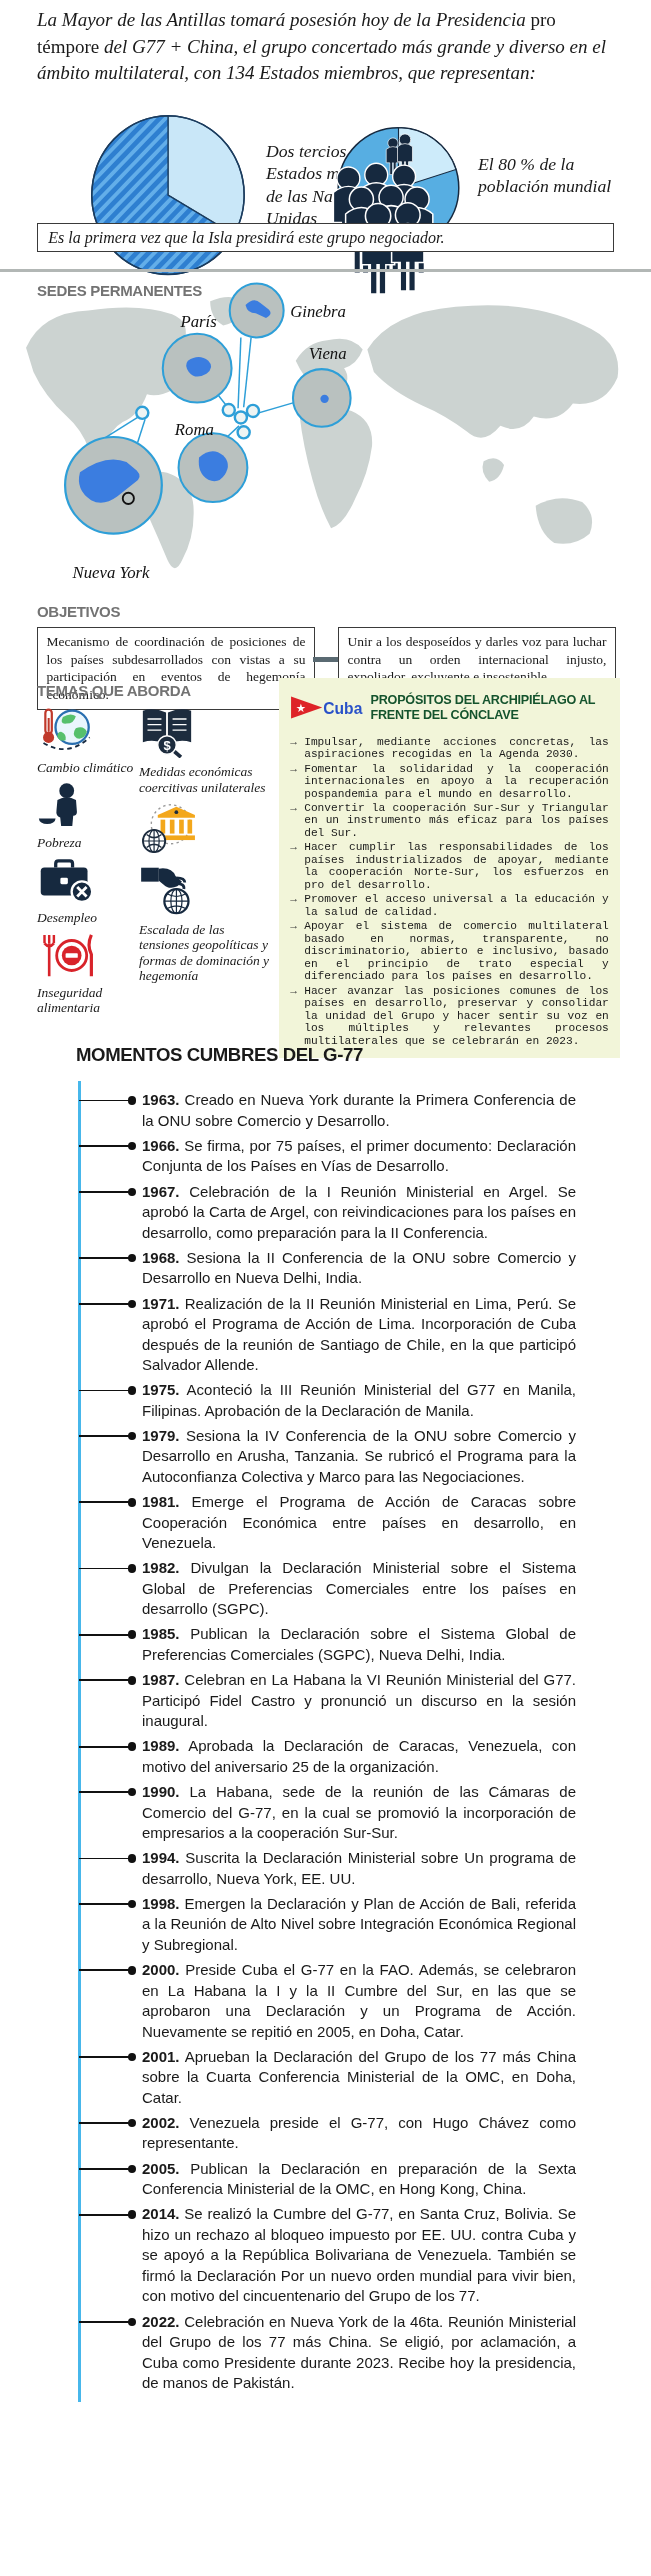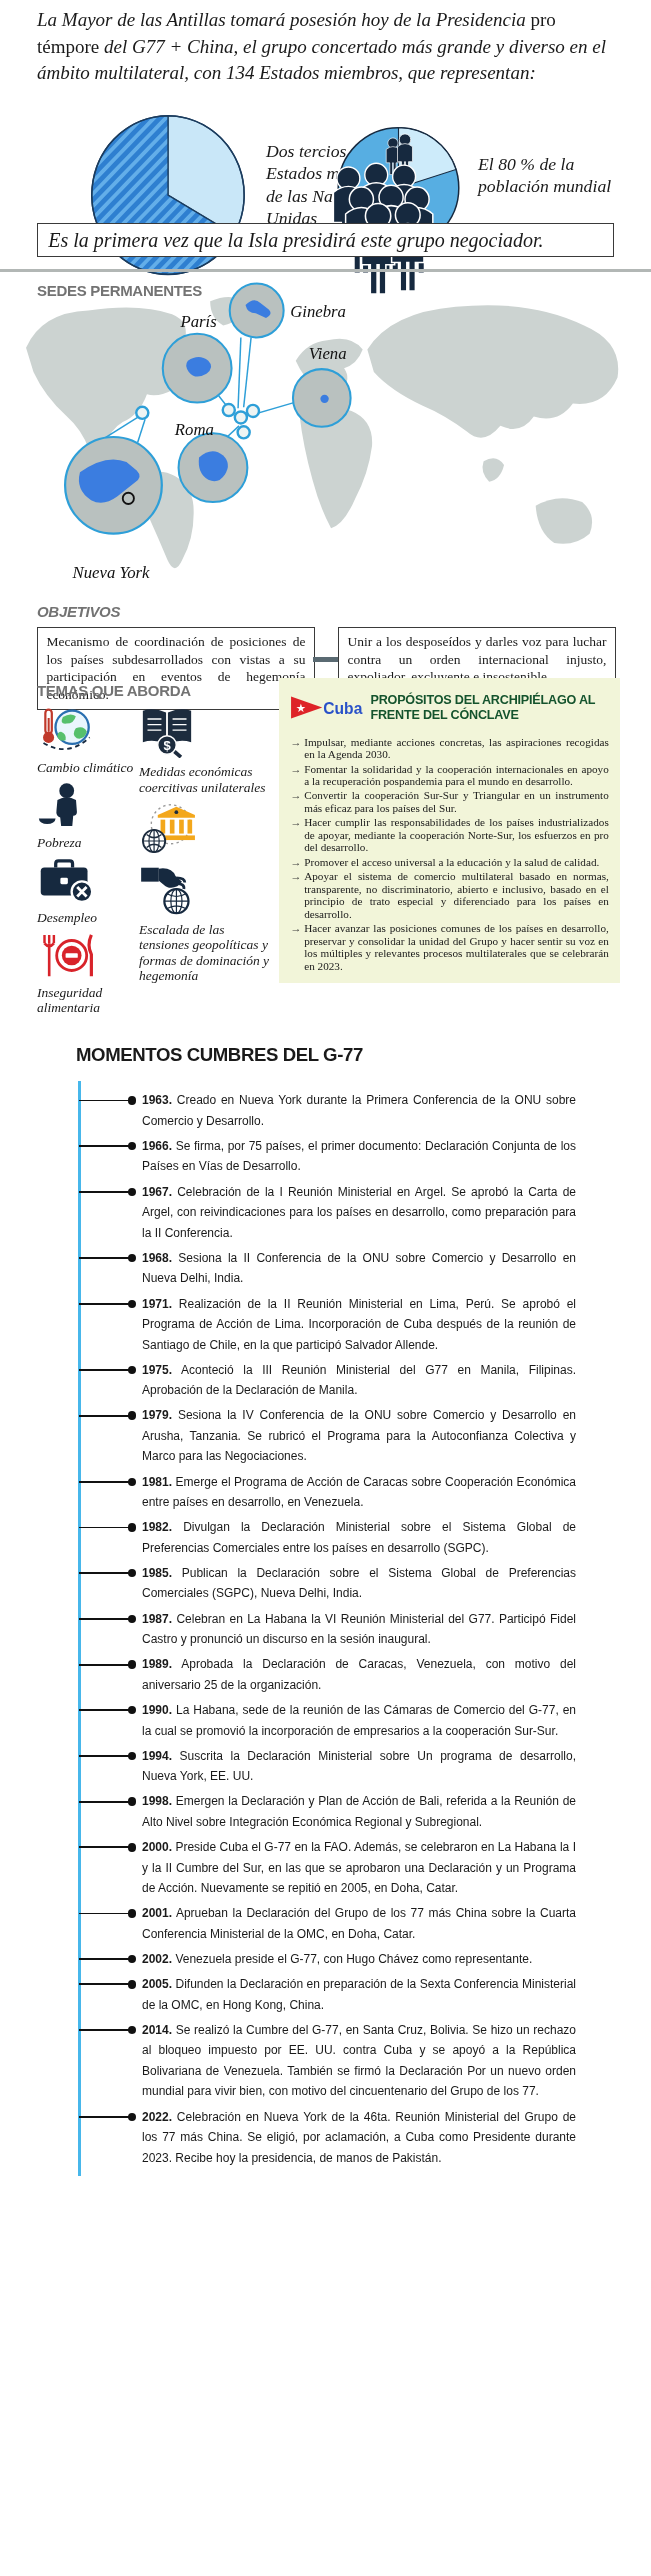--- a/index.html
+++ b/index.html
@@ -11,62 +11,62 @@
   .intro .roman{font-style:normal;}
   
   .stats{position:absolute;top:108px;left:0;width:651px;height:182px;}
   .stat-caption{position:absolute;font-style:italic;font-size:17.7px;line-height:22.3px;}
   #cap-un{left:266px;top:32px;width:147px;}
   #cap-pop{left:478px;top:45px;width:140px;}
   .pie1{position:absolute;left:89px;top:3.7px;}
   .pie2{position:absolute;left:328px;top:0px;}
   
   .banner{position:absolute;top:223px;left:37px;width:555px;border:1.4px solid #3a3a3a;
-          padding:4.7px 10.2px;font-style:italic;font-size:20px;background:#fff;}
+          padding:4.7px 10.2px;font-style:italic;font-size:16px;background:#fff;}
   .rule{position:absolute;top:269px;left:0;width:651px;height:2.8px;background:#b2b7b5;}
   
   .h-sec{font-family:"Liberation Sans",sans-serif;font-weight:bold;font-size:15px;
          letter-spacing:-0.3px;color:#737373;margin:0;}
   
   .map-sec{position:absolute;top:275px;left:0;width:651px;height:324px;}
   .map-sec .h-sec{position:absolute;top:7.4px;left:37px;z-index:2;}
   .map-sec svg{position:absolute;top:0;left:0;}
   .map-label{font-style:italic;font-size:18px;fill:#111;font-family:"Liberation Serif",serif;}
   
   .objetivos{position:absolute;top:603px;left:0;width:651px;}
-  .objetivos .h-sec{margin-left:37px;font-style:italic;}
+  .objetivos .h-sec{margin-left:37px;}
   .obj-row{position:relative;margin-top:7.4px;}
   .obj-box{position:absolute;top:0;border:1.1px solid #3a3a3a;background:#fff;
            font-size:13.5px;line-height:17.7px;padding:4.7px 8.4px;text-align:justify;width:259px;}
   #obj-1{left:37px;} #obj-2{left:338px;}
   .obj-link{position:absolute;left:313px;top:30px;width:25px;height:4.7px;background:#5a6a72;}
   
   .temas{position:absolute;top:682px;left:37px;width:240px;}
   .temas-grid{display:flex;margin-top:7.4px;}
   .t-col1{width:102px;}
   .t-col2{width:138px;padding-left:0px;}
   .tema{margin-bottom:6.5px;}
   .tema .cap{font-style:italic;font-size:13.5px;line-height:15.4px;margin-top:1.9px;}
   .t-col1 .tema{text-align:left;}
   .propositos{position:absolute;top:678px;left:279px;width:341px;background:#f2f5d9;
               padding:9.3px 11.2px 9.3px 11.2px;box-sizing:border-box;}
   .prop-head{display:flex;align-items:center;gap:7.4px;}
   .prop-title{font-family:"Liberation Sans",sans-serif;font-weight:bold;font-size:12.6px;
               line-height:15px;color:#14532d;letter-spacing:-0.2px;}
-  .prop-list{list-style:none;margin:7.4px 0 0 0;padding:0;font-size:11.2px;line-height:12.5px;}
+  .prop-list{list-style:none;margin:7.4px 0 0 0;padding:0;font-size:11.2px;line-height:12.5px;font-family:Liberation Mono, monospace;}
   .prop-list li{position:relative;padding-left:14px;margin-bottom:1.9px;text-align:justify;}
   .prop-list li::before{content:"\2192";position:absolute;left:0;top:0;color:#3c3c3c;font-weight:bold;}
   
   .tl-sec{position:absolute;top:1044px;left:0;width:651px;}
   .tl-title{font-family:"Liberation Sans",sans-serif;font-weight:bold;font-size:18.6px;
             letter-spacing:-0.4px;margin:0 0 0 76px;}
   .timeline{list-style:none;margin:15px 0 0 78px;padding:9.3px 0 3.7px 0;
             border-left:3.7px solid #47b7eb;width:495px;}
   .timeline li{position:relative;padding-left:61px;margin-bottom:4.7px;
-               font-family:"Liberation Sans",sans-serif;font-size:12px;line-height:20.5px;
+               font-family:"Liberation Sans",sans-serif;font-size:15px;line-height:20.5px;
                text-align:justify;hyphens:auto;}
   .timeline li::before{content:"";position:absolute;left:-1.9px;top:9.3px;width:52px;height:1.9px;background:#111;}
   .timeline li::after{content:"";position:absolute;left:47px;top:6px;width:8.4px;height:8.4px;
                       border-radius:50%;background:#111;}
   .timeline b{font-weight:bold;}
 </style>
 </head>
 <body>
 
 <div class="page">
@@ -307,20 +307,20 @@
       <li><b>1982.</b> <span>Divulgan la Declaración Ministerial sobre el Sistema Global de Preferencias Comerciales entre los países en desarrollo (SGPC).</span></li>
       <li><b>1985.</b> <span>Publican la Declaración sobre el Sistema Global de Preferencias Comerciales (SGPC), Nueva Delhi, India.</span></li>
       <li><b>1987.</b> <span>Celebran en La Habana la VI Reunión Ministerial del G77. Participó Fidel Castro y pronunció un discurso en la sesión inaugural.</span></li>
       <li><b>1989.</b> <span>Aprobada la Declaración de Caracas, Venezuela, con motivo del aniversario 25 de la organización.</span></li>
       <li><b>1990.</b> <span>La Habana, sede de la reunión de las Cámaras de Comercio del G-77, en la cual se promovió la incorporación de empresarios a la cooperación Sur-Sur.</span></li>
       <li><b>1994.</b> <span>Suscrita la Declaración Ministerial sobre Un programa de desarrollo, Nueva York, EE. UU.</span></li>
       <li><b>1998.</b> <span>Emergen la Declaración y Plan de Acción de Bali, referida a la Reunión de Alto Nivel sobre Integración Económica Regional y Subregional.</span></li>
       <li><b>2000.</b> <span>Preside Cuba el G-77 en la FAO. Además, se celebraron en La Habana la I y la II Cumbre del Sur, en las que se aprobaron una Declaración y un Programa de Acción. Nuevamente se repitió en 2005, en Doha, Catar.</span></li>
       <li><b>2001.</b> <span>Aprueban la Declaración del Grupo de los 77 más China sobre la Cuarta Conferencia Ministerial de la OMC, en Doha, Catar.</span></li>
       <li><b>2002.</b> <span>Venezuela preside el G-77, con Hugo Chávez como representante.</span></li>
-      <li><b>2005.</b> <span>Difunden la Declaración en preparación de la Sexta Conferencia Ministerial de la OMC, en Hong Kong, China.</span></li>
+      <li><b>2005.</b> <span>Publican la Declaración en preparación de la Sexta Conferencia Ministerial de la OMC, en Hong Kong, China.</span></li>
       <li><b>2014.</b> <span>Se realizó la Cumbre del G-77, en Santa Cruz, Bolivia. Se hizo un rechazo al bloqueo impuesto por EE. UU. contra Cuba y se apoyó a la República Bolivariana de Venezuela. También se firmó la Declaración Por un nuevo orden mundial para vivir bien, con motivo del cincuentenario del Grupo de los 77.</span></li>
       <li><b>2022.</b> <span>Celebración en Nueva York de la 46ta. Reunión Ministerial del Grupo de los 77 más China. Se eligió, por aclamación, a Cuba como Presidente durante 2023. Recibe hoy la presidencia, de manos de Pakistán.</span></li>
     </ul>
   </div>
 
 </div>
 
 
 </body></html>

